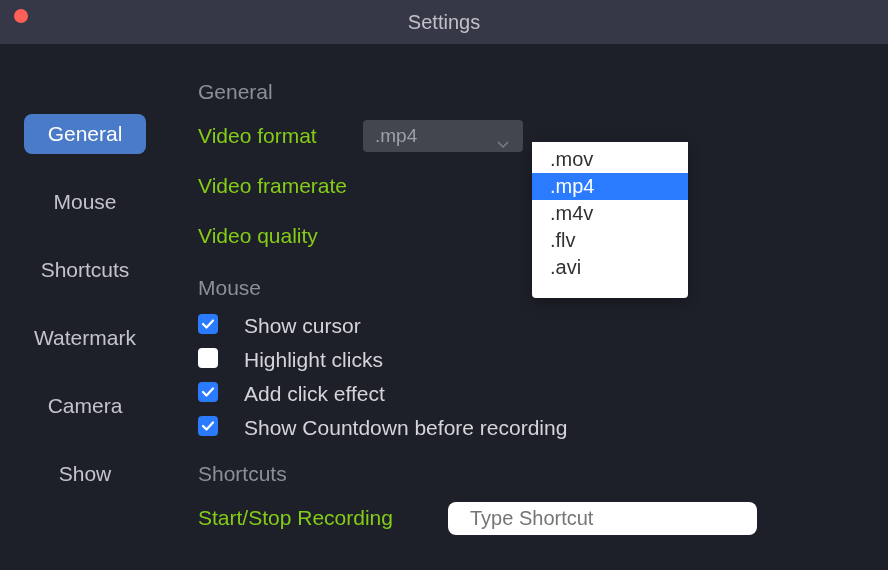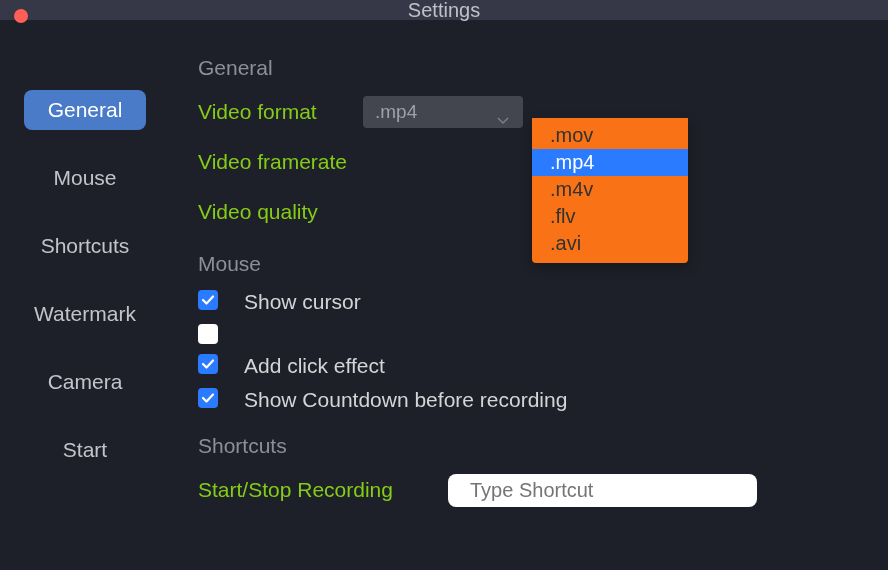--- a/index.html
+++ b/index.html
@@ -9,21 +9,21 @@
     }
     body {
       width: 888px;
       height: 570px;
       background: #1e2029;
       font-family: -apple-system, BlinkMacSystemFont, "Segoe UI", Helvetica, Arial, sans-serif;
       color: #d4d5d9;
       overflow: hidden;
     }
     .titlebar {
-      height: 20px;
+      height: 44px;
       background: #363747;
       display: flex;
       align-items: center;
       position: relative;
     }
     .traffic-lights {
       position: absolute;
       left: 14px;
       top: 9px;
       display: flex;
@@ -109,25 +109,25 @@
     .dropdown-caret {
       position: absolute;
       right: 14px;
       top: 12px;
     }
     .dropdown-menu {
       position: absolute;
       left: 362px;
       top: 98px;
       width: 156px;
-      background: #f97316;
+      background: #ffffff;
       border-radius: 0 0 4px 4px;
       box-shadow: 0 4px 12px rgba(0,0,0,0.3);
       z-index: 50;
-      padding: 4px 0 6px 0;
+      padding: 4px 0 17px 0;
     }
     .dropdown-option {
       font-size: 20px;
       color: #323232;
       padding: 2px 18px;
       cursor: pointer;
     }
     .dropdown-option.selected {
       background: #2a7bff;
       color: #ffffff;
@@ -181,21 +181,21 @@
   <div class="window-title">Settings</div>
 </div>
 
 <div class="app-body">
   <div class="sidebar">
     <div class="sidebar-item active">General</div>
     <div class="sidebar-item">Mouse</div>
     <div class="sidebar-item">Shortcuts</div>
     <div class="sidebar-item">Watermark</div>
     <div class="sidebar-item">Camera</div>
-    <div class="sidebar-item">Start</div>
+    <div class="sidebar-item">Show</div>
   </div>
 
   <div class="content">
 
     <div class="section-heading">General</div>
 
     <div class="setting-row">
       <div class="setting-label narrow">Video format</div>
       <div class="dropdown">
         <span>.mp4</span>
@@ -221,20 +221,21 @@
       <div class="checkbox checked">
         <svg class="check-svg" viewBox="0 0 14 14">
             <path d="M2 7 L5.5 10.5 L12 3.5" fill="none" stroke="#fff" stroke-width="2.2" stroke-linecap="round" stroke-linejoin="round"></path>
           </svg>
       </div>
       <div class="checkbox-label">Show cursor</div>
     </div>
 
     <div class="checkbox-row">
       <div class="checkbox unchecked"></div>
+      <div class="checkbox-label">Highlight clicks</div>
     </div>
 
     <div class="checkbox-row">
       <div class="checkbox checked">
         <svg class="check-svg" viewBox="0 0 14 14">
             <path d="M2 7 L5.5 10.5 L12 3.5" fill="none" stroke="#fff" stroke-width="2.2" stroke-linecap="round" stroke-linejoin="round"></path>
           </svg>
       </div>
       <div class="checkbox-label">Add click effect</div>
     </div>

